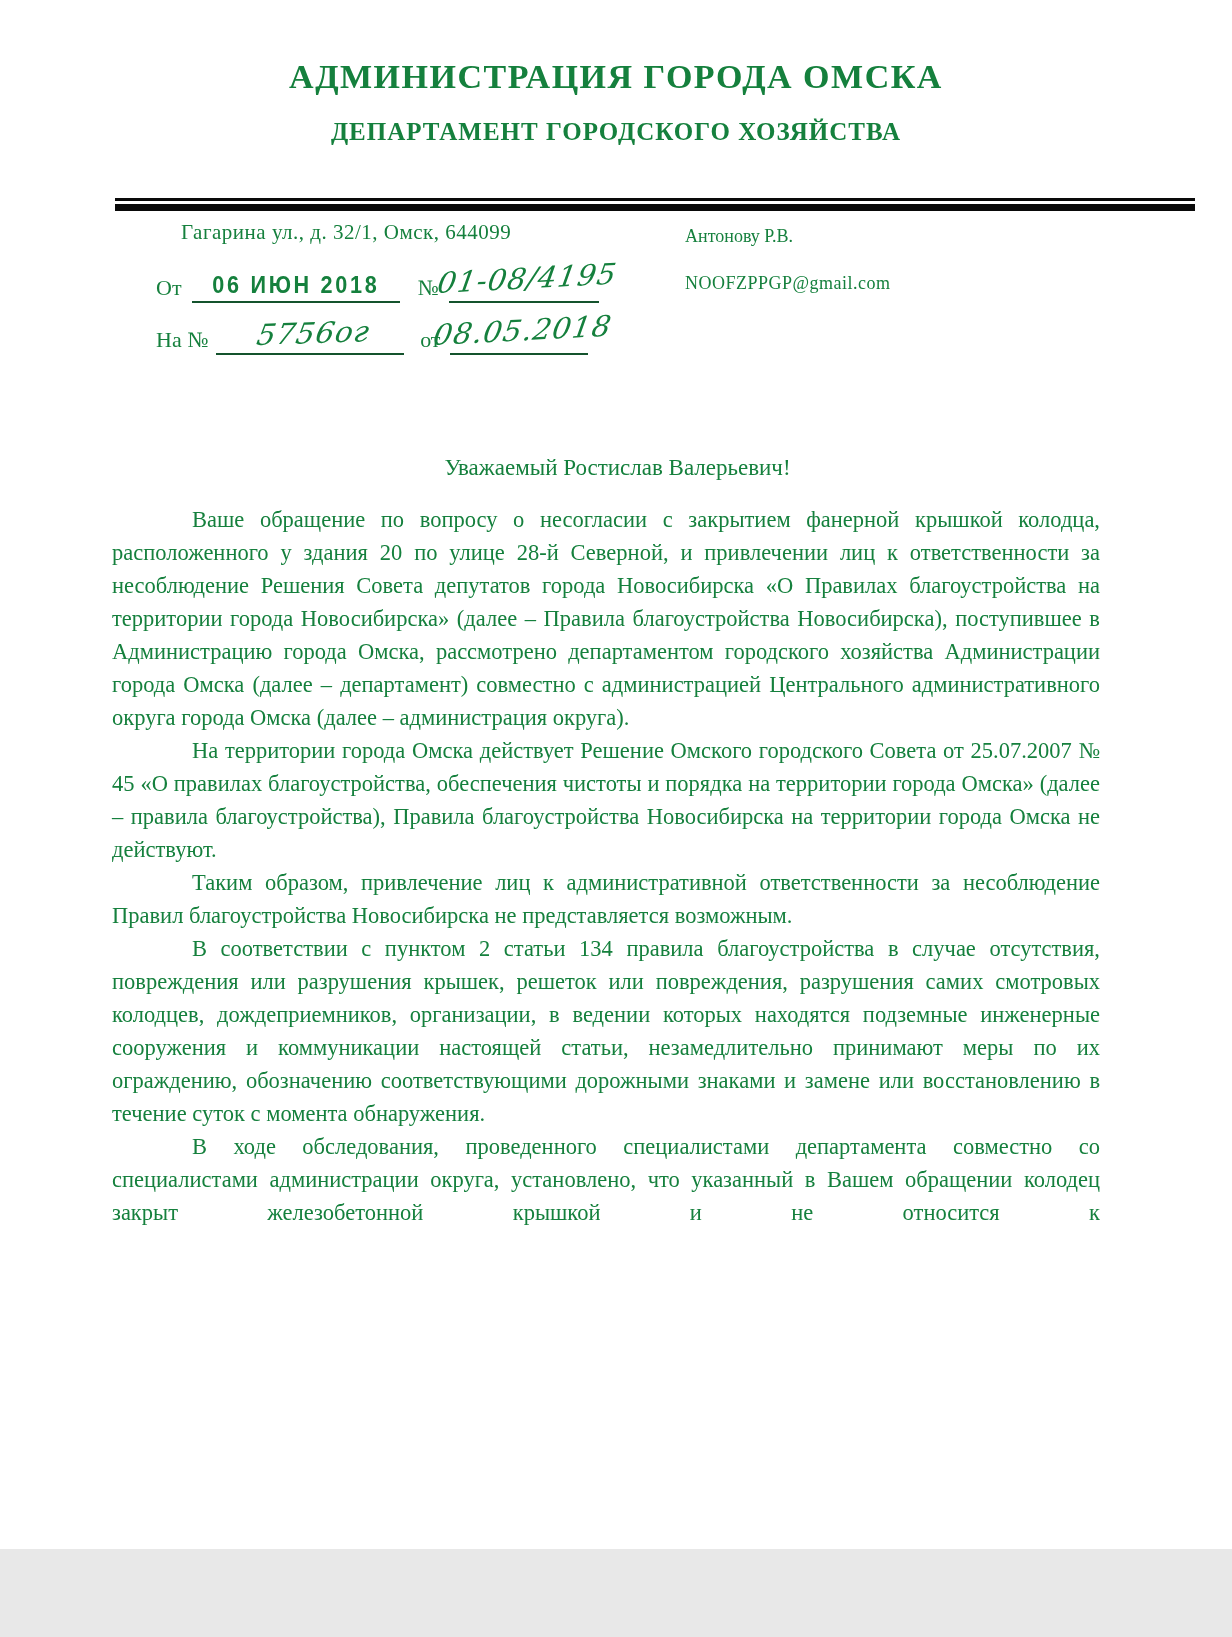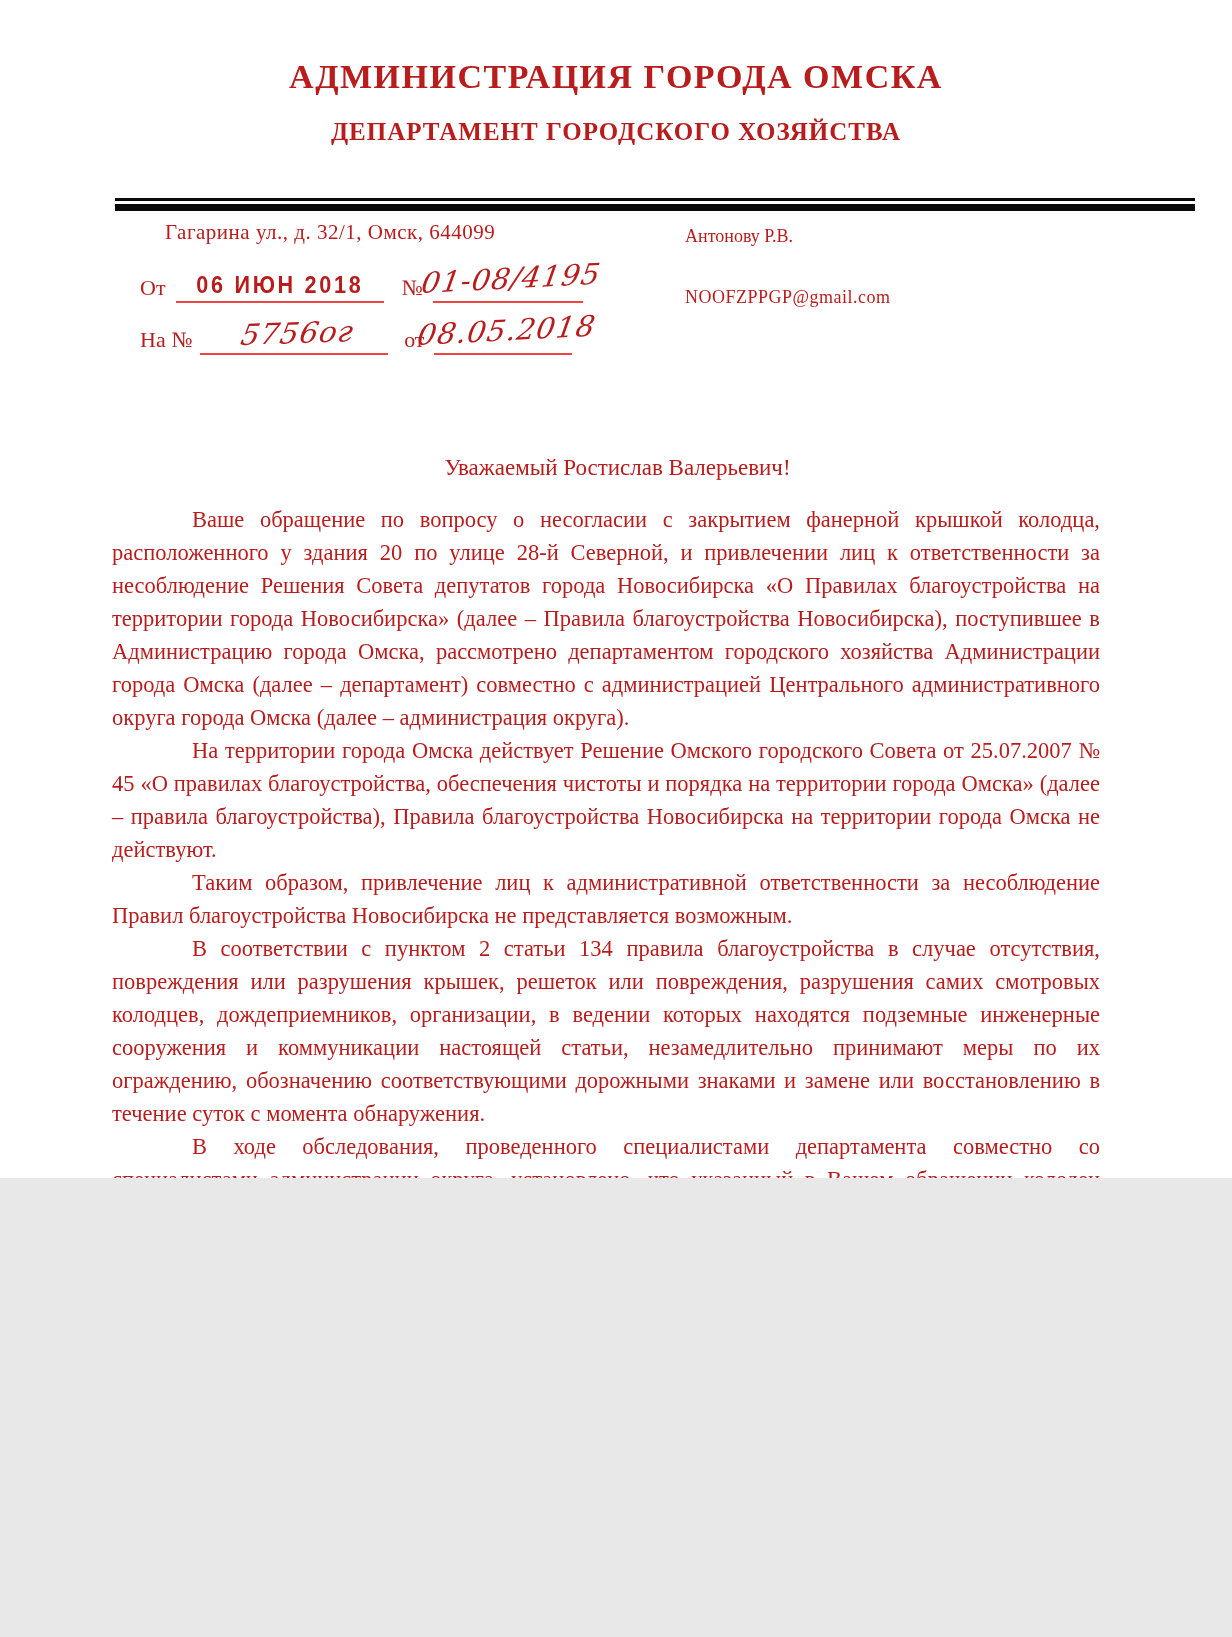--- a/index.html
+++ b/index.html
@@ -1,21 +1,21 @@
 <!DOCTYPE html>
 <html><head>
 <meta charset="utf-8">
 <style>
   * { margin:0; padding:0; box-sizing:border-box; }
   html,body { background:#e8e8e8; }
   .page {
     position:relative;
-    width:1232px; height:1178px;
+    width:1232px; height:1549px;
     background:#ffffff;
-    color:#b91c1c;
+    color:#15803d;
     font-family:"Liberation Serif","DejaVu Serif",serif;
     overflow:hidden;
   }
   
   .org-title {
     padding-top:58px;
     text-align:center;
     font-size:34px;
     font-weight:700;
     letter-spacing:1.5px;
@@ -26,28 +26,28 @@
     font-size:25px;
     font-weight:700;
     letter-spacing:1px;
   }
   .rule { position:absolute; left:115px; top:198px; width:1080px; }
   .rule .thin  { height:3px; background:#0a0a0a; }
   .rule .thick { height:7px; background:#0a0a0a; margin-top:3px; }
 
   
   .meta { position:absolute; top:220px; left:0; width:100%; }
-  .meta-left { position:absolute; left:140px; top:0; width:545px; }
+  .meta-left { position:absolute; left:156px; top:0; width:545px; }
   .address { margin-left:25px; font-size:21px; letter-spacing:0.5px; }
   .row { display:flex; align-items:flex-end; font-size:22px; }
   .row-from { margin-top:24px; }
   .row-reply { margin-top:18px; }
   .label { flex:none; padding-bottom:2px; }
   .slot {
-    border-bottom:2px solid #ef4444;
+    border-bottom:2px solid #14532d;
     text-align:center;
     white-space:nowrap;
     overflow:visible;
     height:34px;
     display:flex; align-items:flex-end; justify-content:center;
   }
   .slot-date   { width:208px; margin-left:10px; }
   .slot-number { width:150px; margin-left:10px; }
   .slot-reply  { width:188px; margin-left:8px; }
   .slot-rdate  { width:138px; margin-left:10px; }
@@ -68,21 +68,21 @@
     font-family:"DejaVu Serif",serif;
     font-style:italic;
     font-size:29px;
     letter-spacing:1px;
     transform:skewX(-12deg) rotate(-3deg);
     transform-origin:left bottom;
     padding-bottom:1px;
   }
   .hand-reply { transform:skewX(-12deg) rotate(-2deg); }
   .meta-right { position:absolute; left:685px; top:6px; font-size:18px; }
-  .recipient-email { margin-top:40px; letter-spacing:0.5px; }
+  .recipient-email { margin-top:26px; letter-spacing:0.5px; }
 
   
   .salutation {
     position:absolute;
     top:455px; left:125px; width:985px;
     text-align:center;
     font-size:23px;
   }
   .body-text {
     position:absolute;

